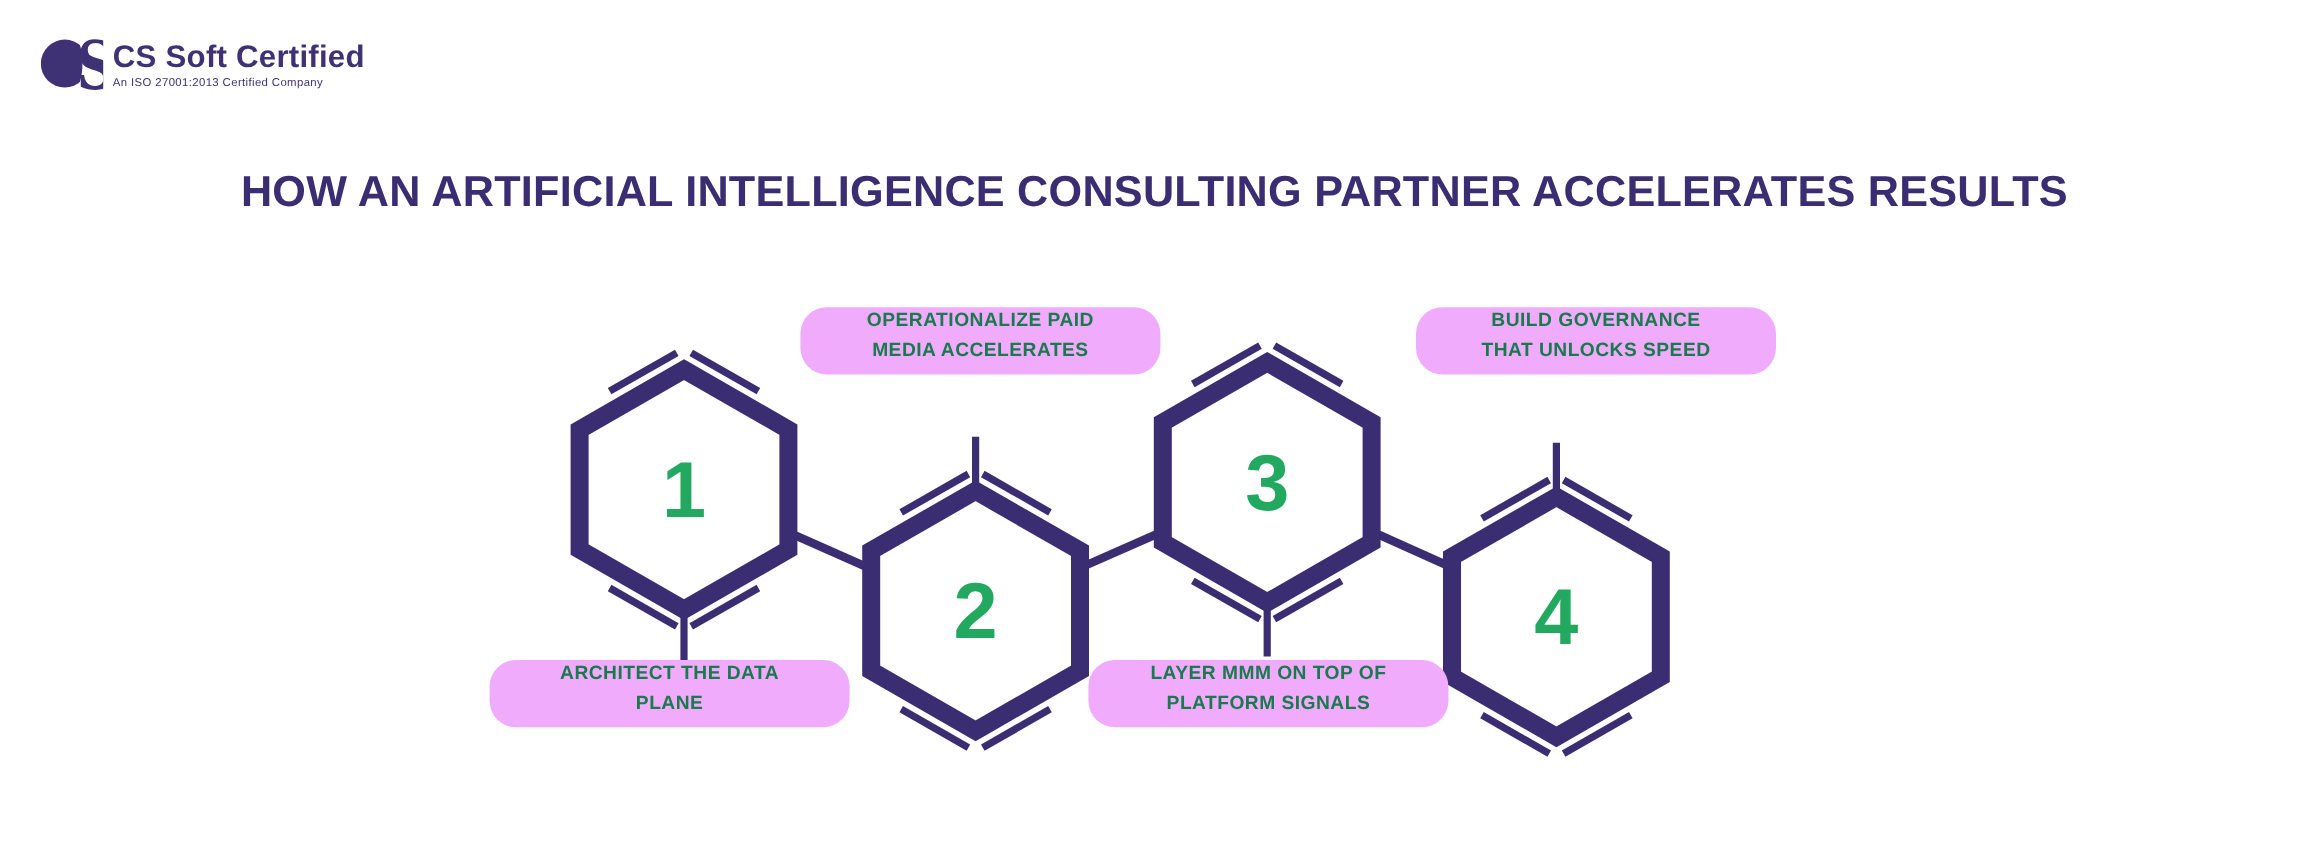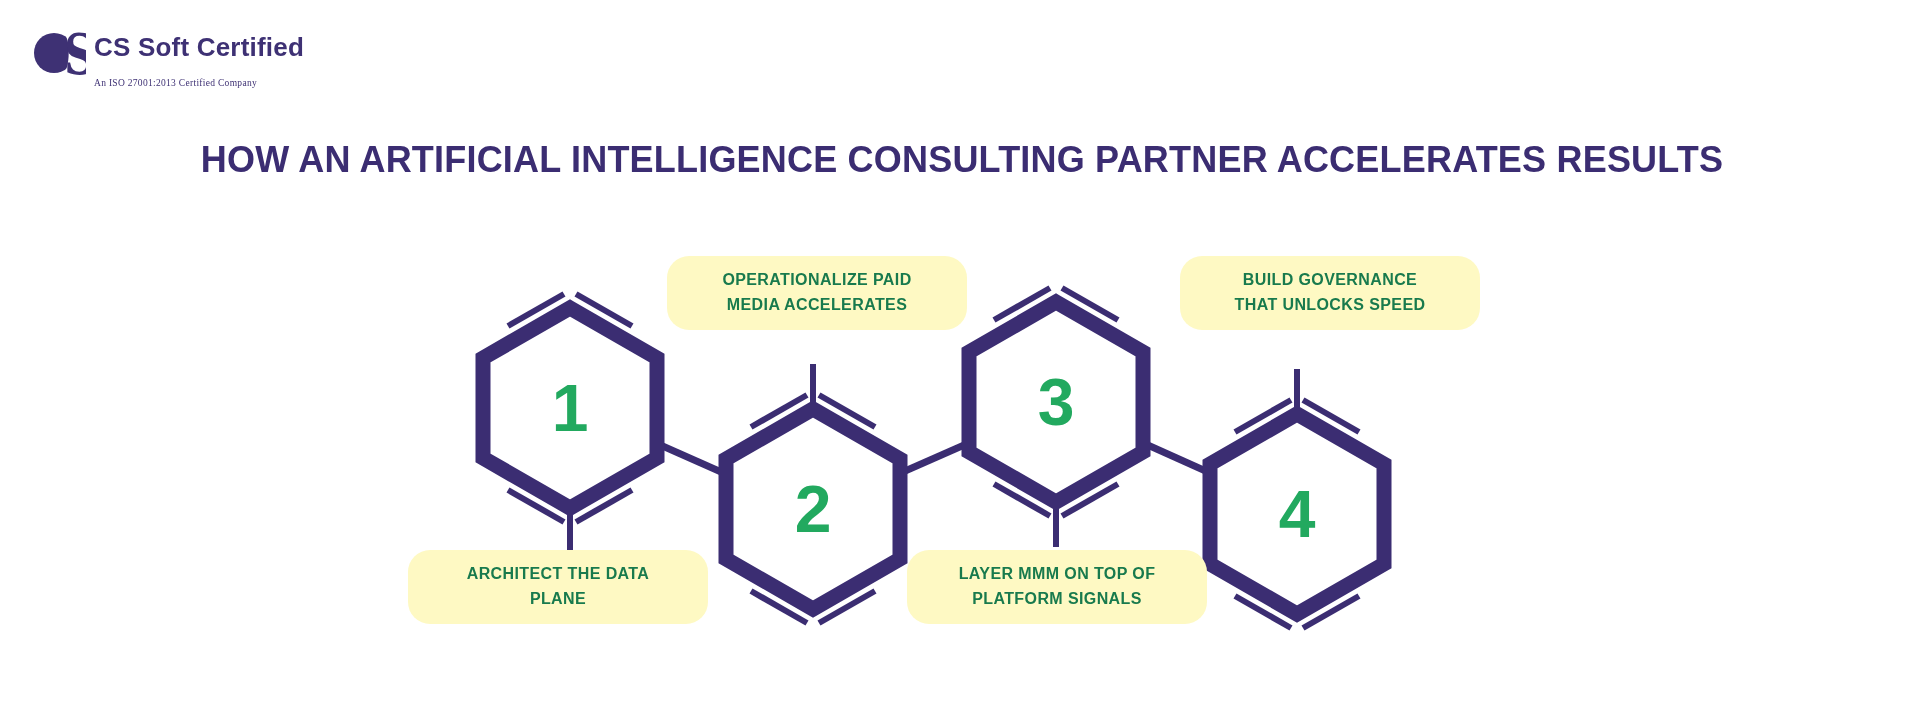--- a/index.html
+++ b/index.html
@@ -17,21 +17,21 @@
     display: flex; align-items: flex-start;
   }
   .logo-mark { width: 52px; height: 50px; margin-right: 8px; }
   .logo-text { display: flex; flex-direction: column; padding-top: 5px; }
   .company-name {
     color: #3e3174; font-size: 26px; font-weight: bold;
     letter-spacing: 0.2px; line-height: 28px;
   }
   .company-tagline {
     color: #3e3174; font-size: 9.5px; font-weight: normal;
-    letter-spacing: 0.3px; margin-top: 17px; font-family: Liberation Serif, serif;
+    letter-spacing: 0.3px; margin-top: 3px;
   }
 
   
   .page-title {
     position: absolute; left: 0; top: 137px; width: 1920px;
     text-align: center;
     color: #3b2d72; font-size: 36px; font-weight: bold;
     letter-spacing: 0.2px; margin: 2px;
   }
 
@@ -45,23 +45,23 @@
   .hex-3 { left: 946px; top: 247px; }
   .hex-4 { left: 1187px; top: 359px; }
 
   .hex-number {
     position: absolute; left: 0; top: 114px; width: 220px; height: 82px;
     line-height: 82px; text-align: center;
     color: #22a95f; font-size: 66px; font-weight: bold;
   }
 
   .pill {
-    position: absolute; width: 300px; height: 74px;
-    background: #fef9c3; border-radius: 22px;
-    display: flex; flex-direction: column; justify-content: center; align-items: center;
+    position: absolute; width: 300px; height: 56px;
+    background: #f0abfc; border-radius: 22px;
+    display: flex; flex-direction: column; justify-content: flex-start; align-items: center;
     color: #187a4d; font-size: 16px; font-weight: bold;
     letter-spacing: 0.4px; line-height: 1.55; text-align: center;
   }
   .pill-step2 { left: 667px;  top: 256px; }
   .pill-step4 { left: 1180px; top: 256px; }
   .pill-step1 { left: 408px;  top: 550px; }
   .pill-step3 { left: 907px;  top: 550px; }
 </style>
 </head>
 <body>

